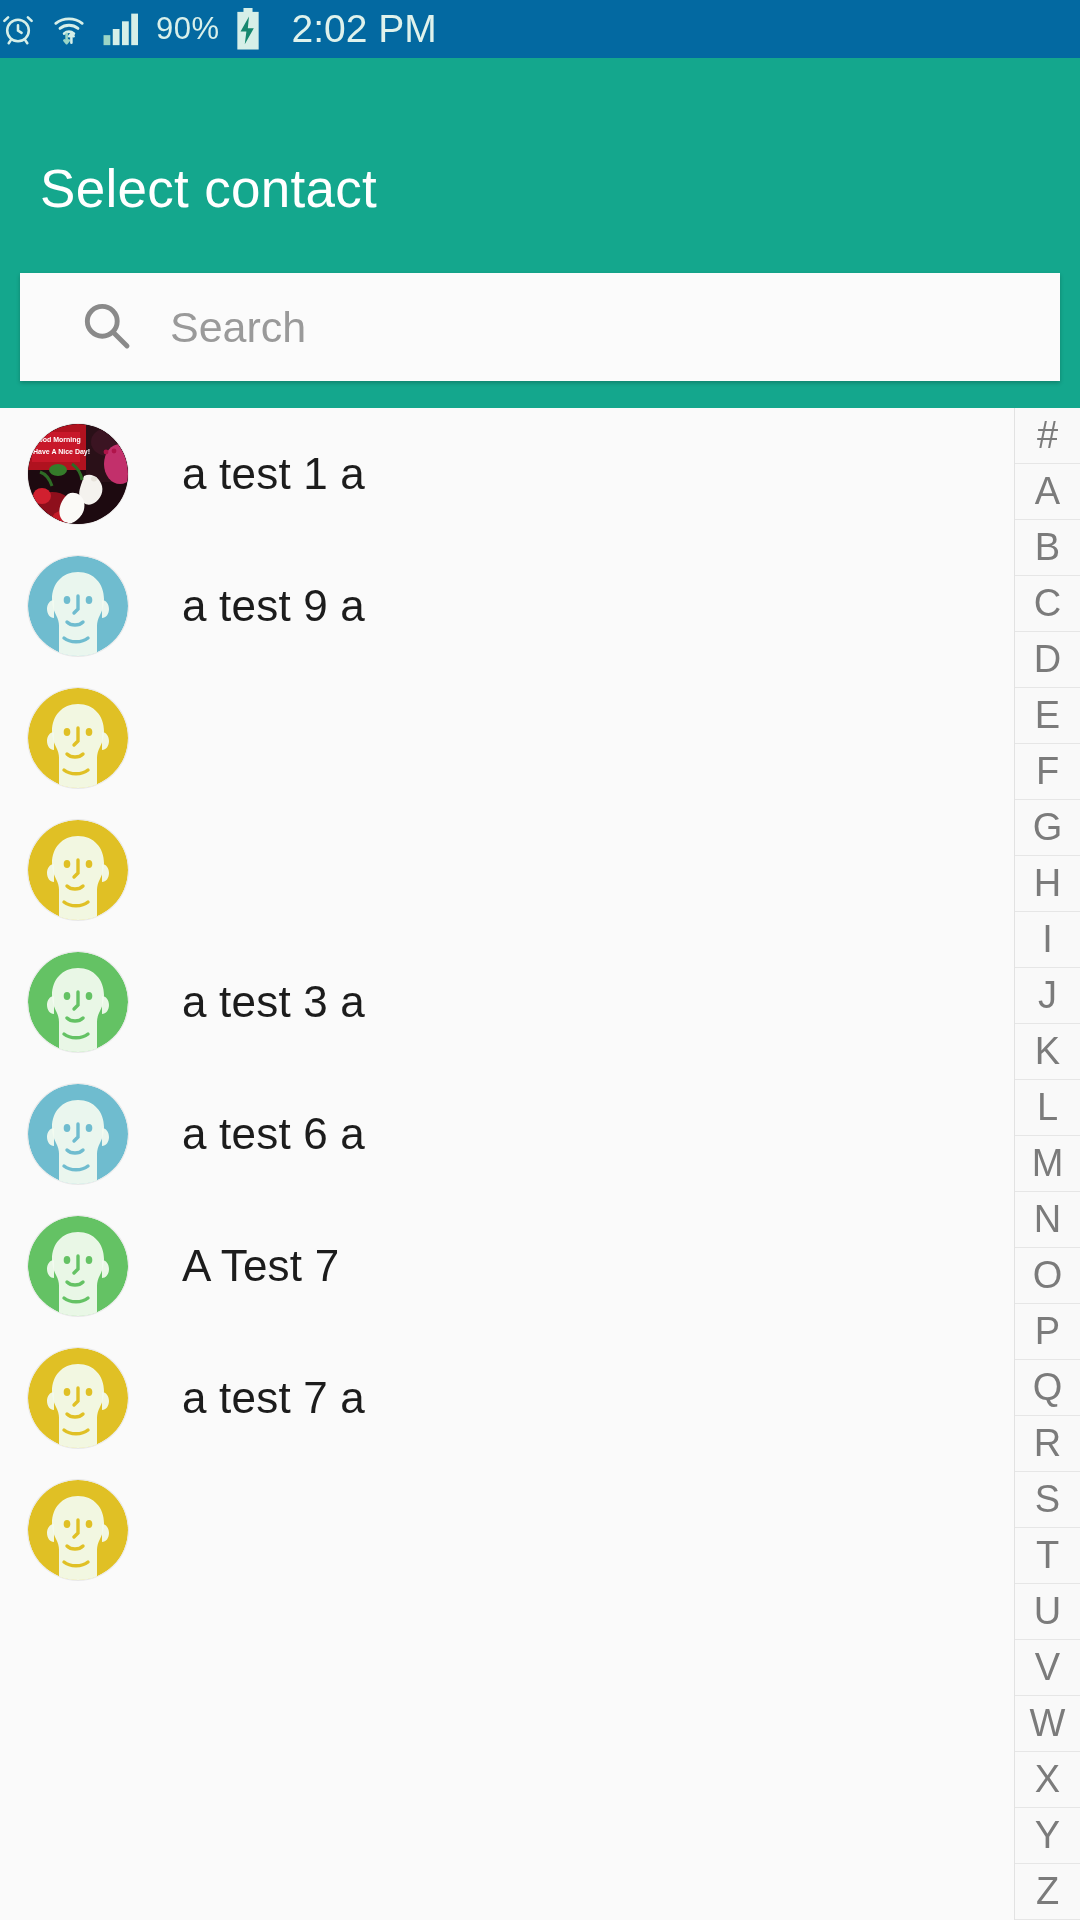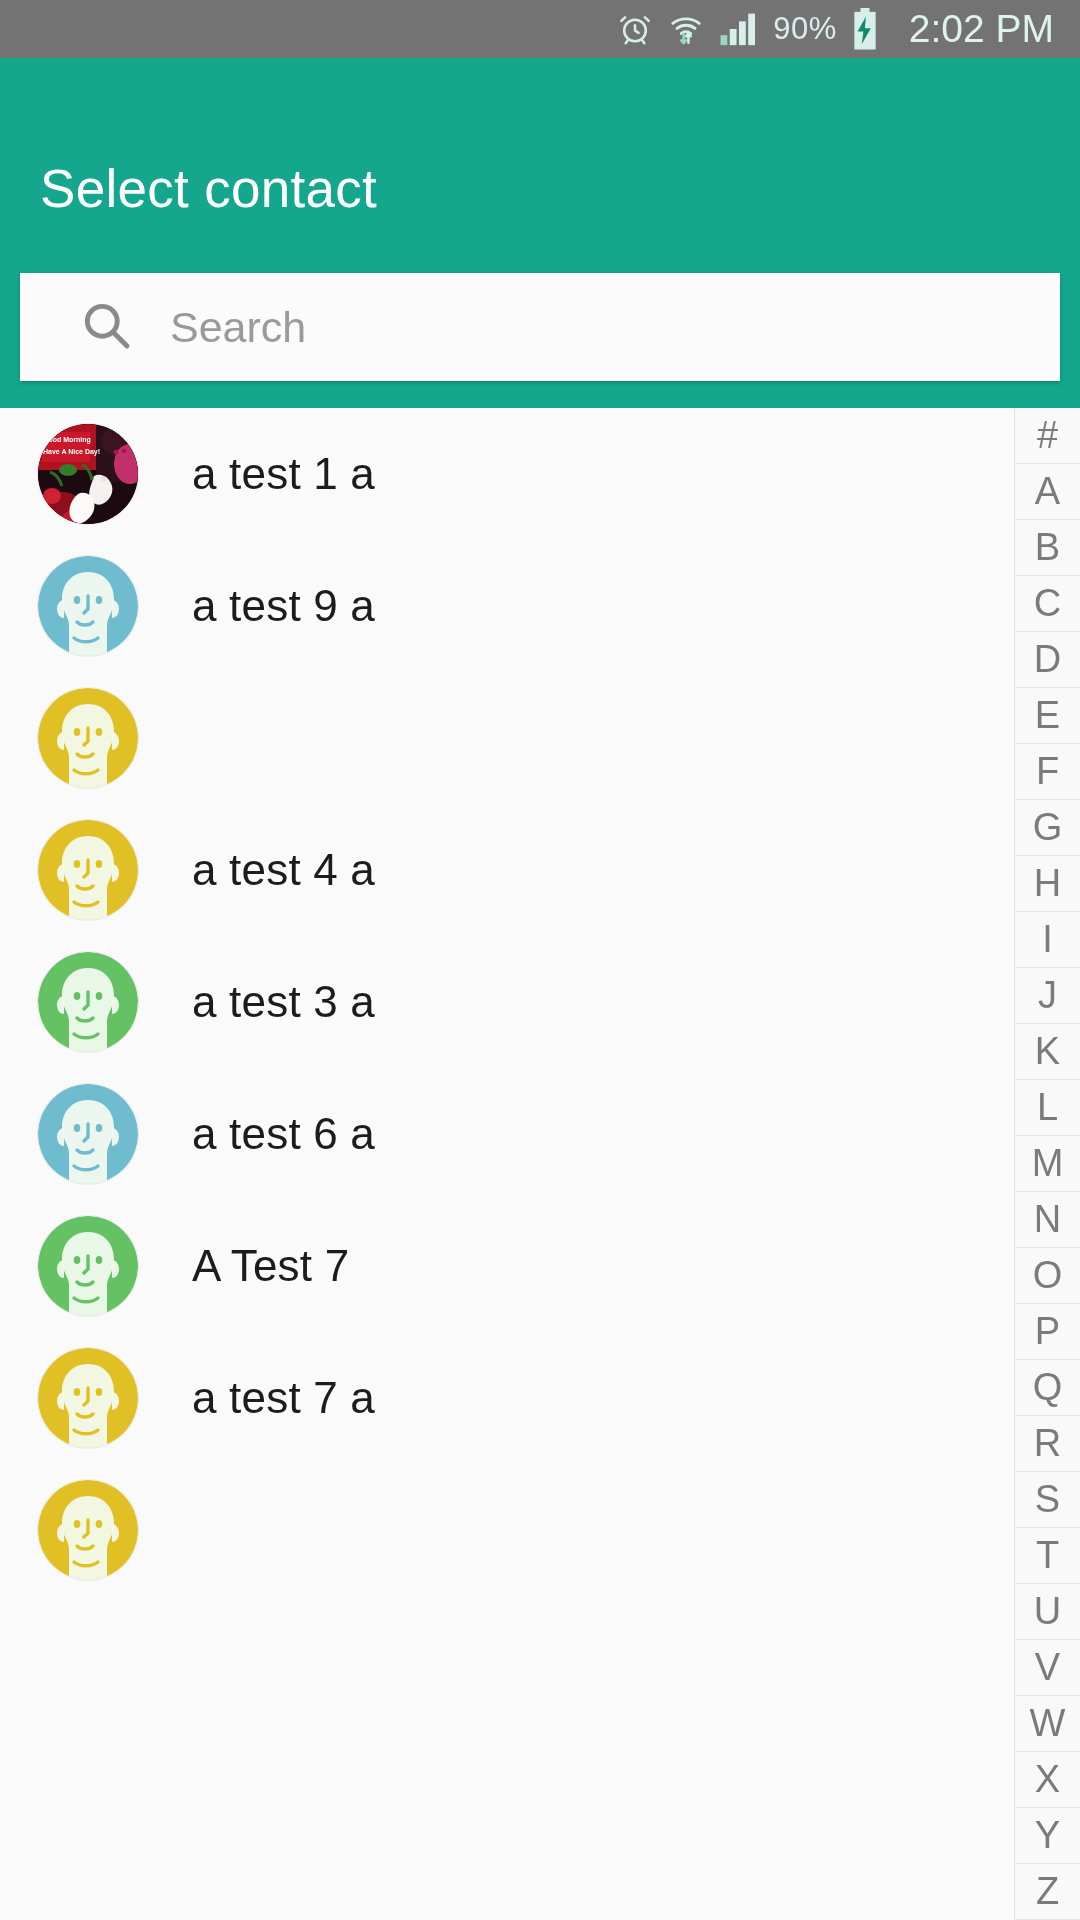--- a/index.html
+++ b/index.html
@@ -6,22 +6,22 @@
   html, body {
     width:1080px; height:1920px;
     font-family:"Liberation Sans", sans-serif;
     background:#fafafa;
     overflow:hidden;
   }
 
   
   #status-bar {
     height:58px; width:100%;
-    background:#737373;
-    display:flex; align-items:center; justify-content:flex-end;
+    background:#0369a1;
+    display:flex; align-items:center; 
     padding-right:26px; gap:14px;
     color:#d6efe8;
   }
   #status-bar .sb-icon { display:flex; align-items:center; }
   #status-bar .sb-text {
     font-size:31px; font-weight:400; color:#d9f0ea; letter-spacing:.5px;
   }
   #status-bar .clock {
     font-size:39px; color:#dff2ec; letter-spacing:0px; margin-left:16px;
   }
@@ -50,21 +50,21 @@
     font-size:43px; color:#9a9a9a; font-weight:400;
   }
 
   
   #content { position:relative; width:100%; height:1512px; background:#fafafa; }
   #contact-list {
     position:absolute; left:0; top:0; width:1014px; height:100%;
     overflow:hidden;
   }
   .contact-row {
-    height:132px; display:flex; align-items:center; padding-left:38px; gap:54px;
+    height:132px; display:flex; align-items:center; padding-left:28px; gap:54px;
   }
   .avatar {
     width:100px; height:100px; border-radius:50%;
     flex:none; overflow:hidden; position:relative;
     box-shadow:0 0 0 1px rgba(0,0,0,.07);
   }
   .avatar svg { display:block; width:100%; height:100%; }
   .contact-name {
     font-size:44px; color:#1c1c1c; font-weight:400; letter-spacing:.2px;
   }
@@ -243,21 +243,20 @@
               <path d="M50 40v13l-4 4"></path>
               <path d="M39 66c4 4 12 4 16 0"></path>
               <path d="M36 82c6 5 18 5 24 0"></path>
             </g>
             <g fill="#e0c025">
               <ellipse cx="39" cy="44" rx="3.3" ry="4.1"></ellipse>
               <ellipse cx="61" cy="44" rx="3.3" ry="4.1"></ellipse>
             </g>
           </svg>
         </div>
-        <div class="contact-name">a test 4 a</div>
       </div>
       <div class="contact-row">
         <div class="avatar">
           <svg viewBox="0 0 100 100">
             <circle cx="50" cy="50" r="50" fill="#64c264"></circle>
             <g fill="#f3fbf0" fill-opacity="0.93">
               <path d="M50 16c-16 0-26 12-26 27 0 7 2 12 4 16 2 4 3 7 3 11v30h38V70c0-4 1-7 3-11 2-4 4-9 4-16 0-15-10-27-26-27z"></path>
               <path d="M26 44c-4 0-7 4-7 9s3 9 7 9zM74 44c4 0 7 4 7 9s-3 9-7 9z"></path>
             </g>
             <g fill="none" stroke="#64c264" stroke-width="3.4" stroke-linecap="round">

